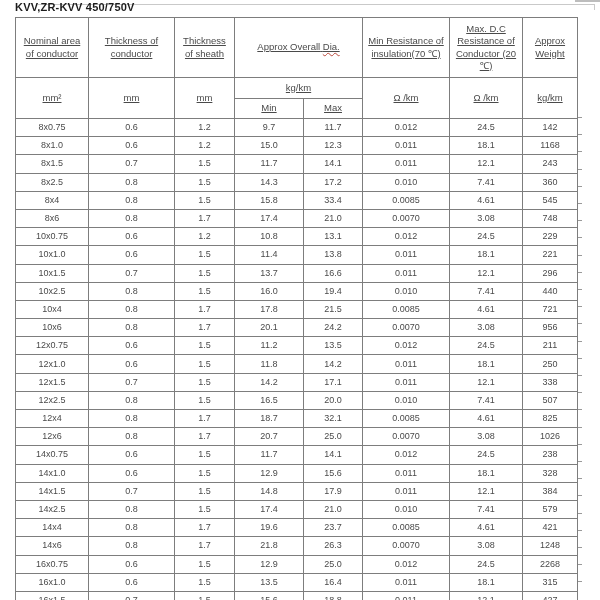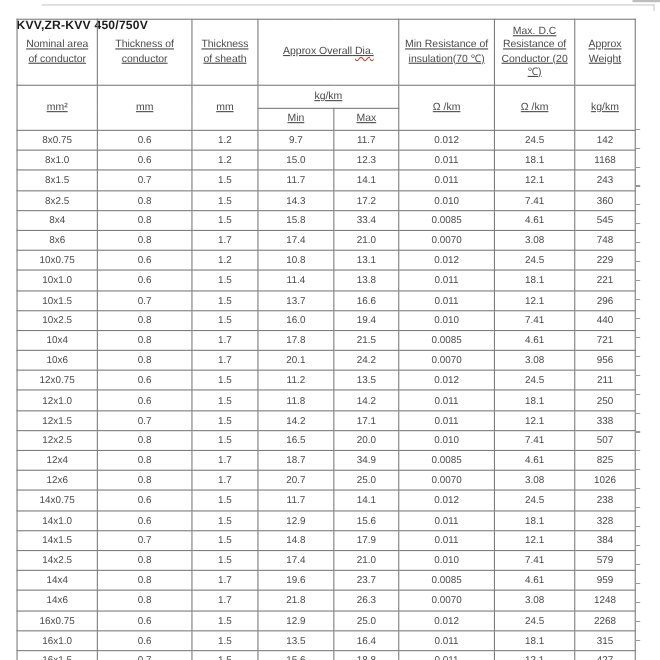--- a/index.html
+++ b/index.html
@@ -18,21 +18,21 @@
     position: absolute; top: 4px; left: 594px; width: 1px; height: 6px;
     background: #c9c9c9;
   }
   .corner-smudge {
     position: absolute; top: 0; left: 575px; width: 25px; height: 2px;
     background: #bdbdbd;
   }
   .page-title {
     position: absolute; top: 1px; left: 15px;
     font-size: 11px; font-weight: 700; color: #1c1c1c;
-    letter-spacing: 0.2px; white-space: nowrap; margin-top: 16px;
+    letter-spacing: 0.2px; white-space: nowrap;
   }
   table.spec {
     position: absolute; top: 17px; left: 15px;
     width: 562px;
     border-collapse: collapse;
     table-layout: fixed;
   }
   table.spec th, table.spec td {
     border: 1px solid #7d7d7d;
     text-align: center;
@@ -265,21 +265,21 @@
         <td>20.0</td>
         <td>0.010</td>
         <td>7.41</td>
         <td>507</td>
       </tr>
       <tr>
         <td>12x4</td>
         <td>0.8</td>
         <td>1.7</td>
         <td>18.7</td>
-        <td>34.9</td>
+        <td>32.1</td>
         <td>0.0085</td>
         <td>4.61</td>
         <td>825</td>
       </tr>
       <tr>
         <td>12x6</td>
         <td>0.8</td>
         <td>1.7</td>
         <td>20.7</td>
         <td>25.0</td>
@@ -328,21 +328,21 @@
         <td>579</td>
       </tr>
       <tr>
         <td>14x4</td>
         <td>0.8</td>
         <td>1.7</td>
         <td>19.6</td>
         <td>23.7</td>
         <td>0.0085</td>
         <td>4.61</td>
-        <td>959</td>
+        <td>421</td>
       </tr>
       <tr>
         <td>14x6</td>
         <td>0.8</td>
         <td>1.7</td>
         <td>21.8</td>
         <td>26.3</td>
         <td>0.0070</td>
         <td>3.08</td>
         <td>1248</td>

